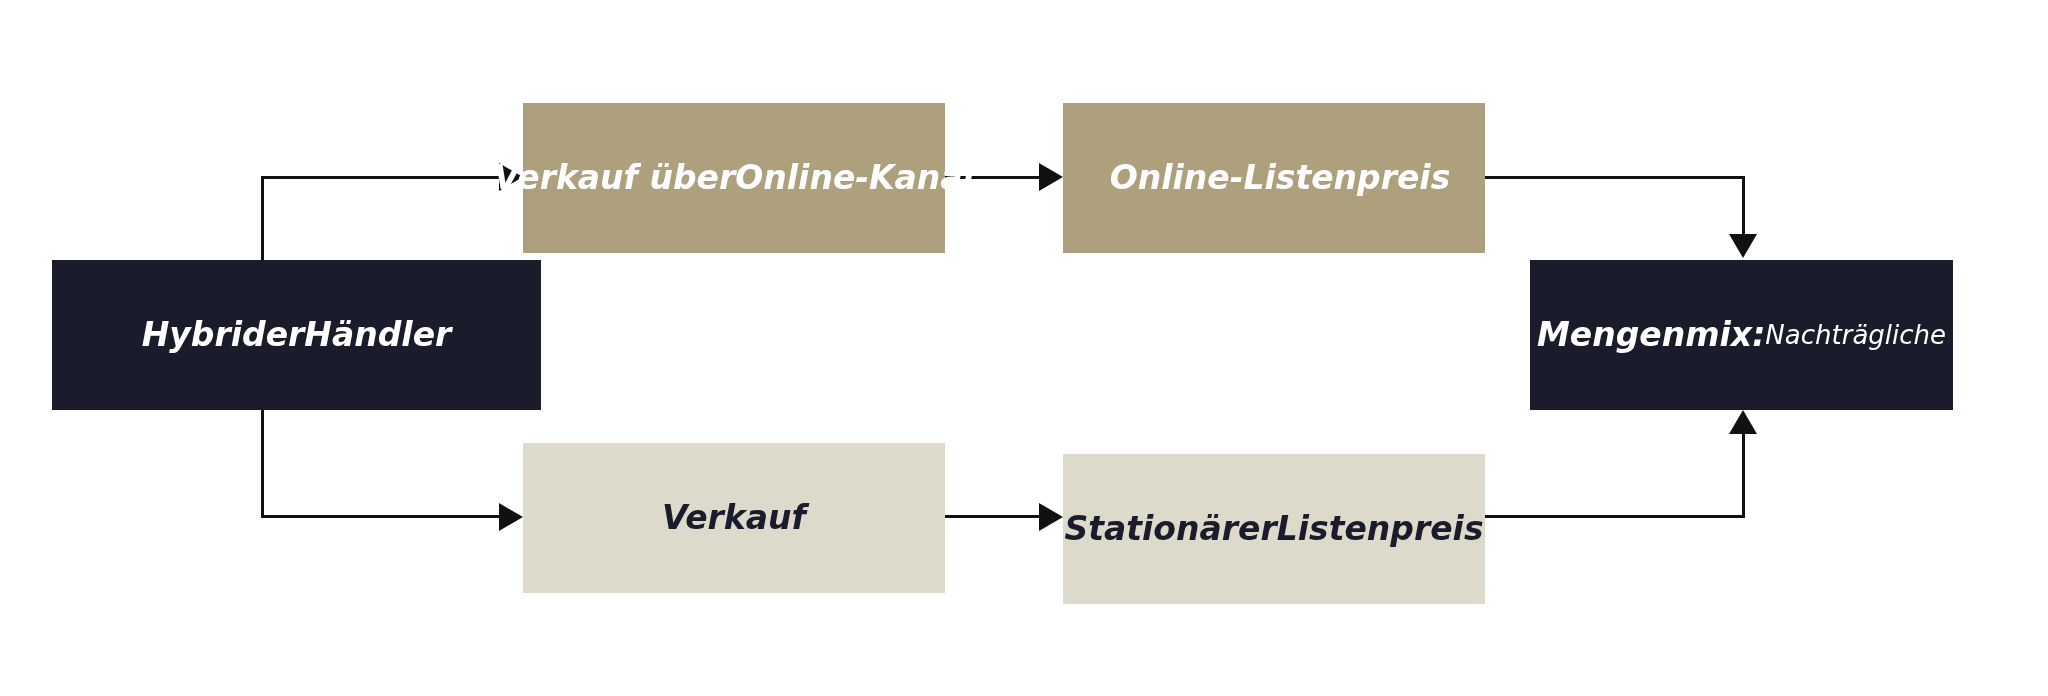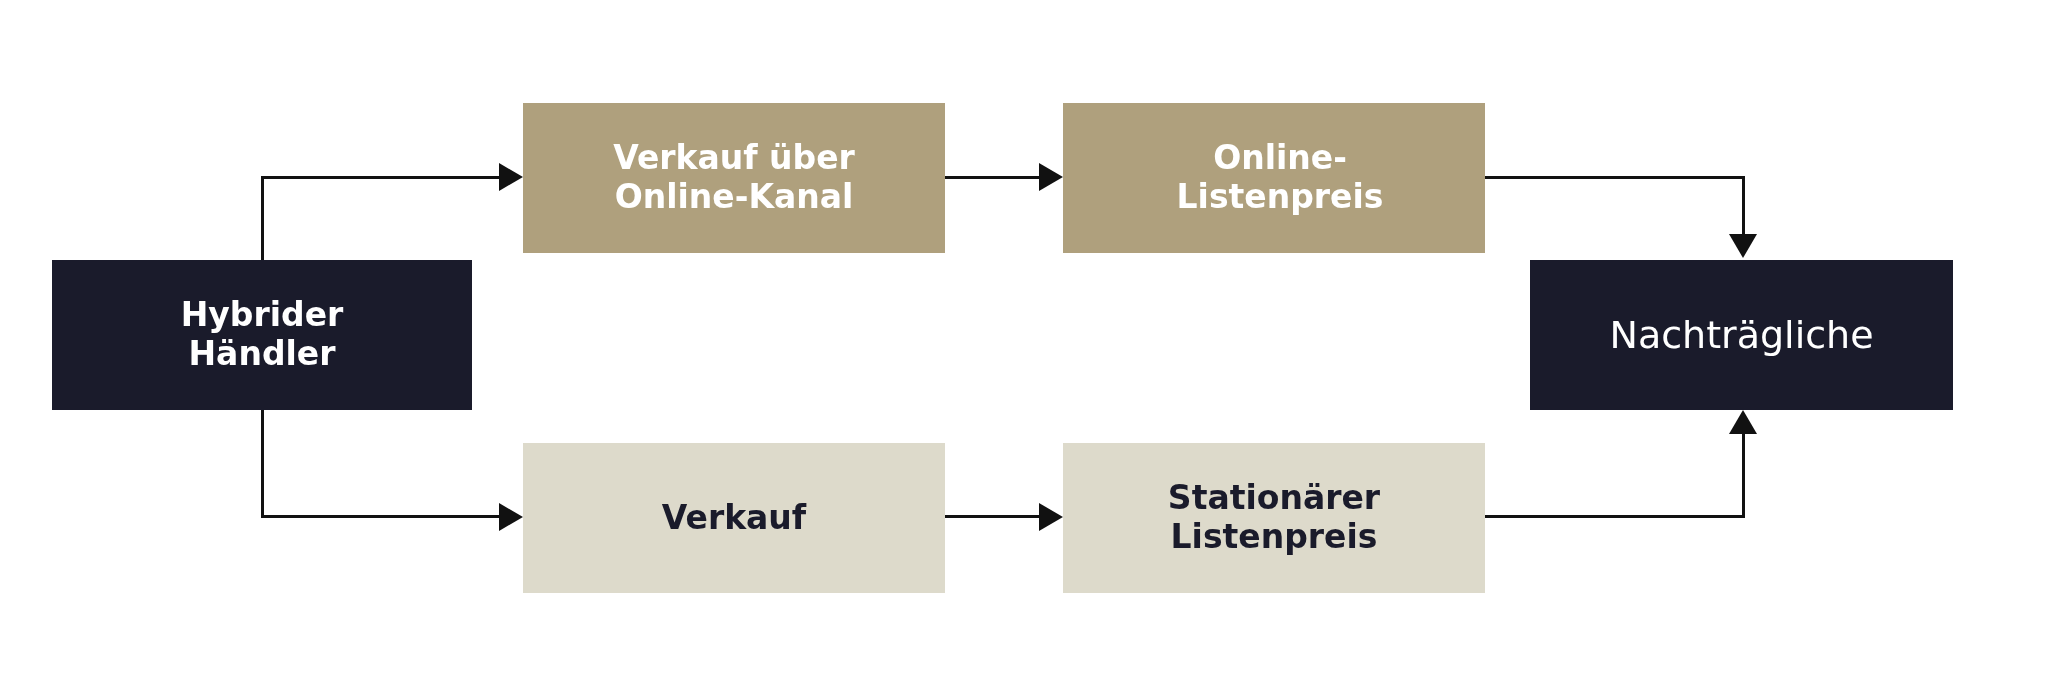--- a/index.html
+++ b/index.html
@@ -13,26 +13,27 @@
   #canvas {
     position: relative;
     width: 2048px;
     height: 696px;
     background: #ffffff;
     overflow: hidden;
   }
   .node {
     position: absolute;
     display: flex;
-    flex-direction: column;
+    flex-direction: row;
     align-items: center;
     justify-content: center;
     text-align: right;
     box-sizing: border-box;
     line-height: 1.18;
+    font-style: italic;
   }
   .node .line {
     display: block;
     white-space: nowrap;
   }
   
   .node-dark {
     background: #1A1B2B;
     color: #ffffff;
   }
@@ -41,28 +42,28 @@
     color: #ffffff;
   }
   .node-beige {
     background: #DDDACB;
     color: #1A1B2B;
   }
   .bold { font-weight: bold; }
   .regular { font-weight: normal; }
 
   
-  #node-hybrid   { left: 52px;   top: 260px; width: 420px; height: 150px; font-size: 33px; }
+  #node-hybrid   { left: 52px;   top: 260px; width: 489px; height: 150px; font-size: 33px; }
   #node-online-sale { left: 523px; top: 103px; width: 422px; height: 150px; font-size: 33px; }
   #node-online-price { left: 1063px; top: 103px; width: 422px; height: 150px; font-size: 33px; padding-left: 12px; }
   #node-store-sale  { left: 523px; top: 443px; width: 422px; height: 150px; font-size: 33px; gap: 38px; }
-  #node-store-price { left: 1063px; top: 443px; width: 422px; height: 150px; font-size: 33px; }
+  #node-store-price { left: 1063px; top: 454px; width: 422px; height: 150px; font-size: 33px; }
   #node-mengenmix   { left: 1530px; top: 260px; width: 423px; height: 150px; font-size: 33px; }
   #node-mengenmix .line-2,
-  #node-mengenmix .line-3 { font-size: 38px; }
+  #node-mengenmix .line-3 { font-size: 26px; }
 
   
   .hline, .vline {
     position: absolute;
     background: #111111;
   }
   .hline { height: 3px; }
   .vline { width: 3px; }
 
   .arrow {
@@ -131,16 +132,17 @@
   <div class="node node-beige" id="node-store-sale">
     <span class="line line-1 bold">Verkauf</span>
   </div>
 
   <div class="node node-beige" id="node-store-price">
     <span class="line line-1 bold">Stationärer</span>
     <span class="line line-2 bold">Listenpreis</span>
   </div>
 
   <div class="node node-dark" id="node-mengenmix">
+    <span class="line line-1 bold">Mengenmix:</span>
     <span class="line line-2 regular">Nachträgliche</span>
   </div>
 
 </div>
 
 </body></html>

